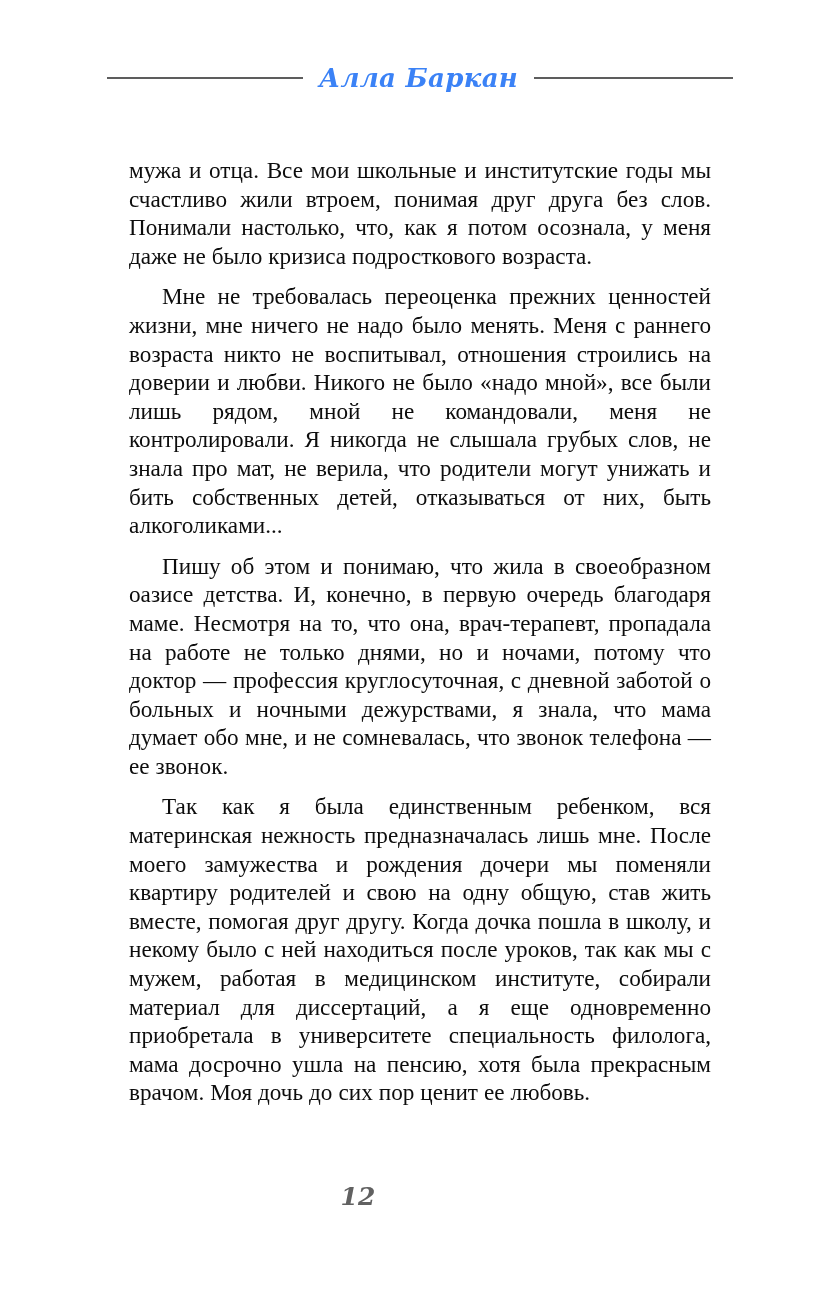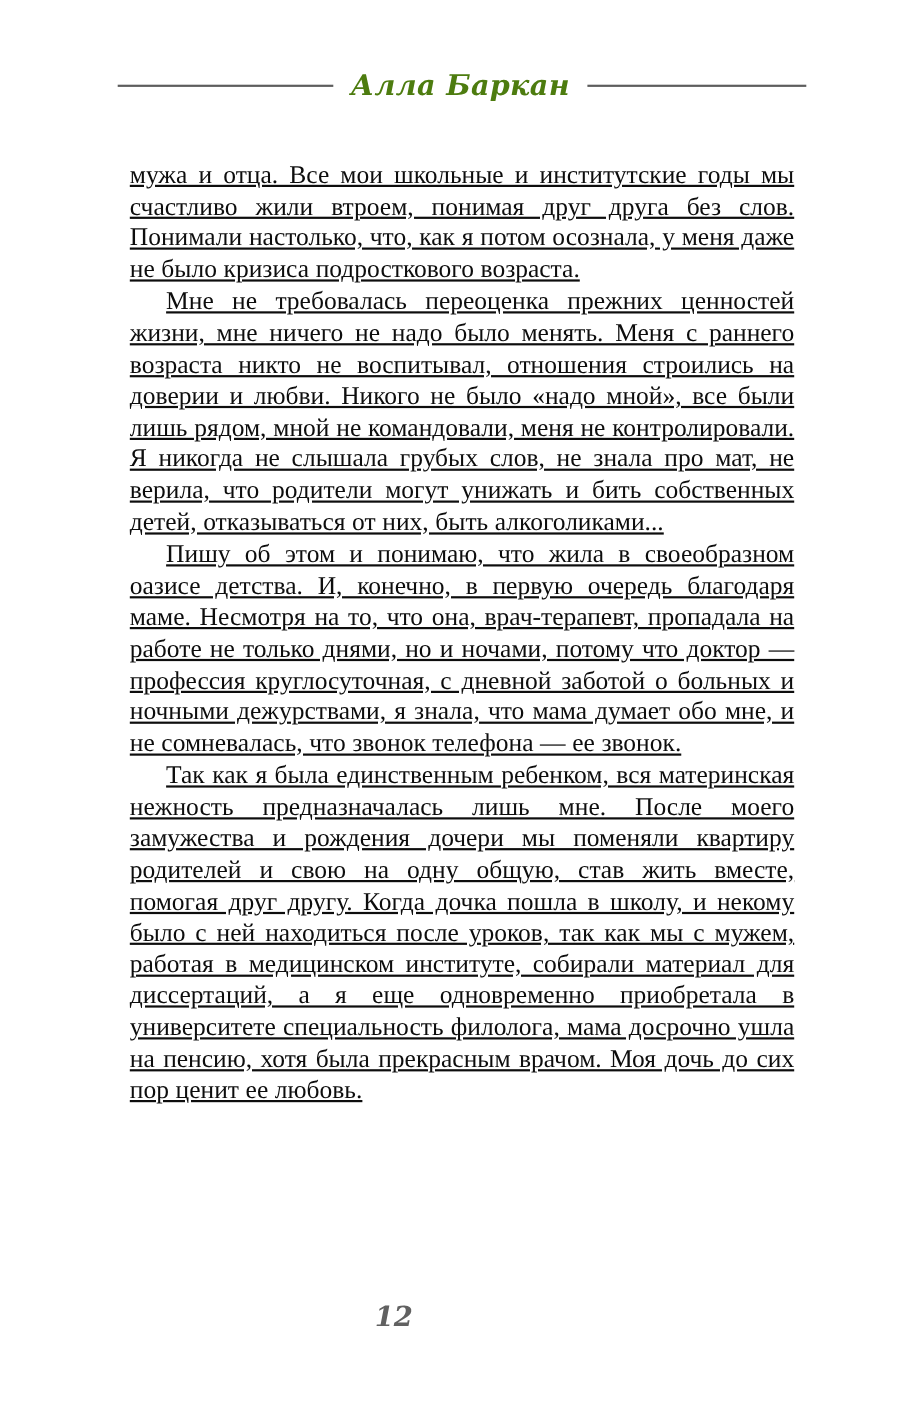--- a/index.html
+++ b/index.html
@@ -35,43 +35,42 @@
     flex: 0 0 196px;
   }
   .head-rule.left  { margin-right: 16px; }
   .head-rule.right { margin-left: 16px; flex-basis: 199px; }
   .head-title {
     font-family: "DejaVu Serif", "Liberation Serif", serif;
     font-style: italic;
     font-weight: bold;
     font-size: 26px;
     letter-spacing: 0.3px;
-    color: #4d7c0f;
+    color: #3b82f6;
     white-space: nowrap;
     line-height: 1;
   }
 
   
   .text-block {
     position: absolute;
     top: 144px;
     left: 117px;
     width: 606px;
   }
   .para {
-    margin: 1px;
+    margin: 12px;
     text-align: justify;
     text-align-last: left;
     text-justify: inter-word;
     font-size: 23.2px;
     line-height: 28.6px;
     text-indent: 33px;
     hyphens: manual;
     word-spacing: 0.2px;
-    text-decoration: underline;
   }
   .para.first { text-indent: 0; }
 
   
   .folio {
     position: absolute;
     top: 1184px;
     left: 0;
     width: 716px;
     text-align: center;

